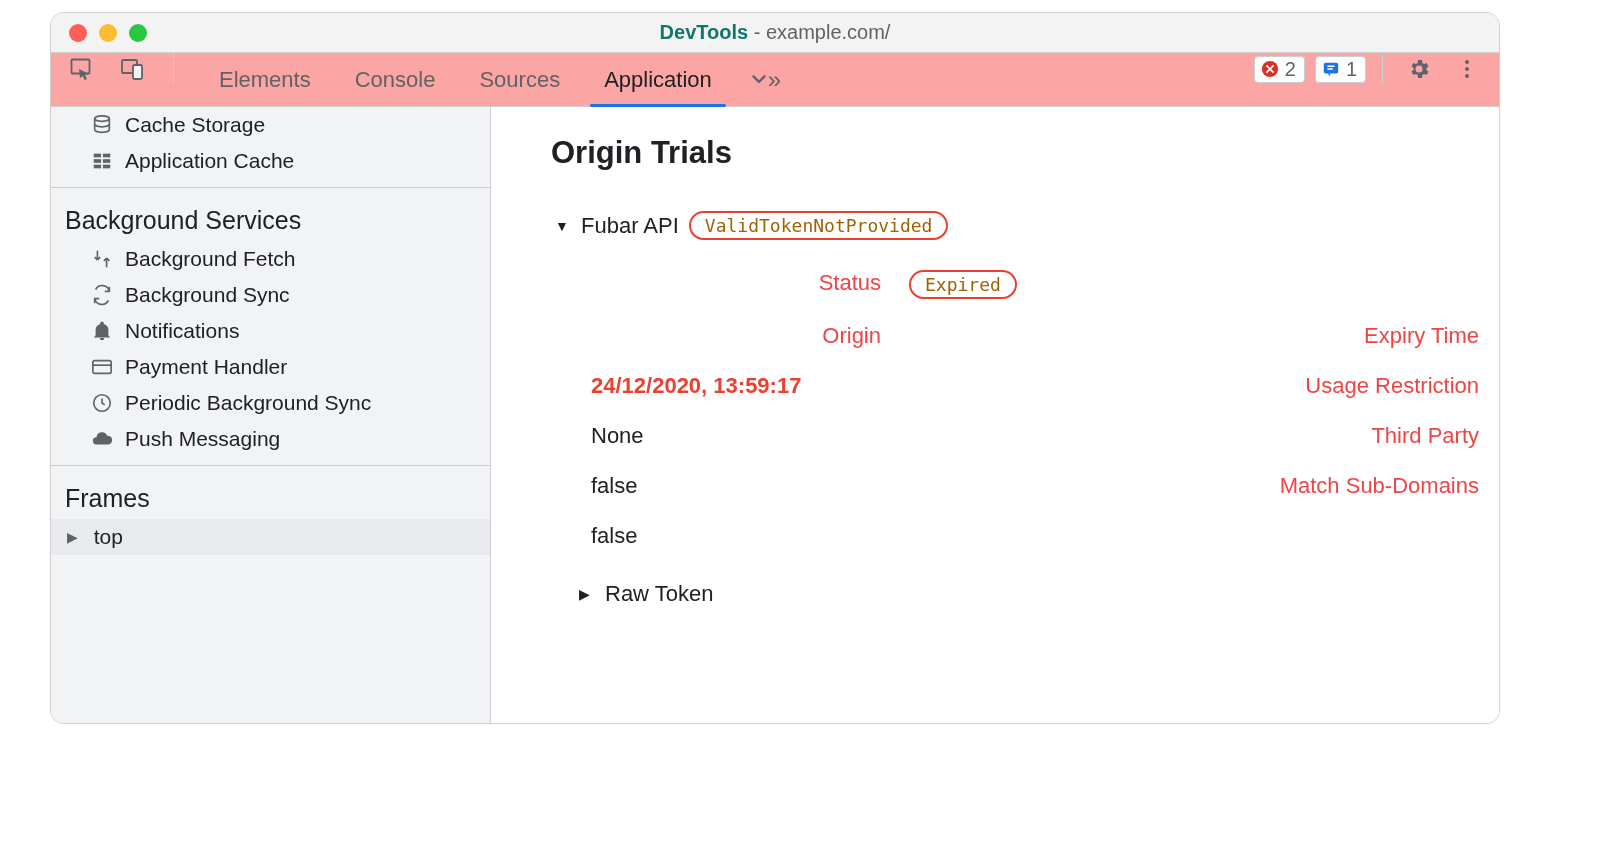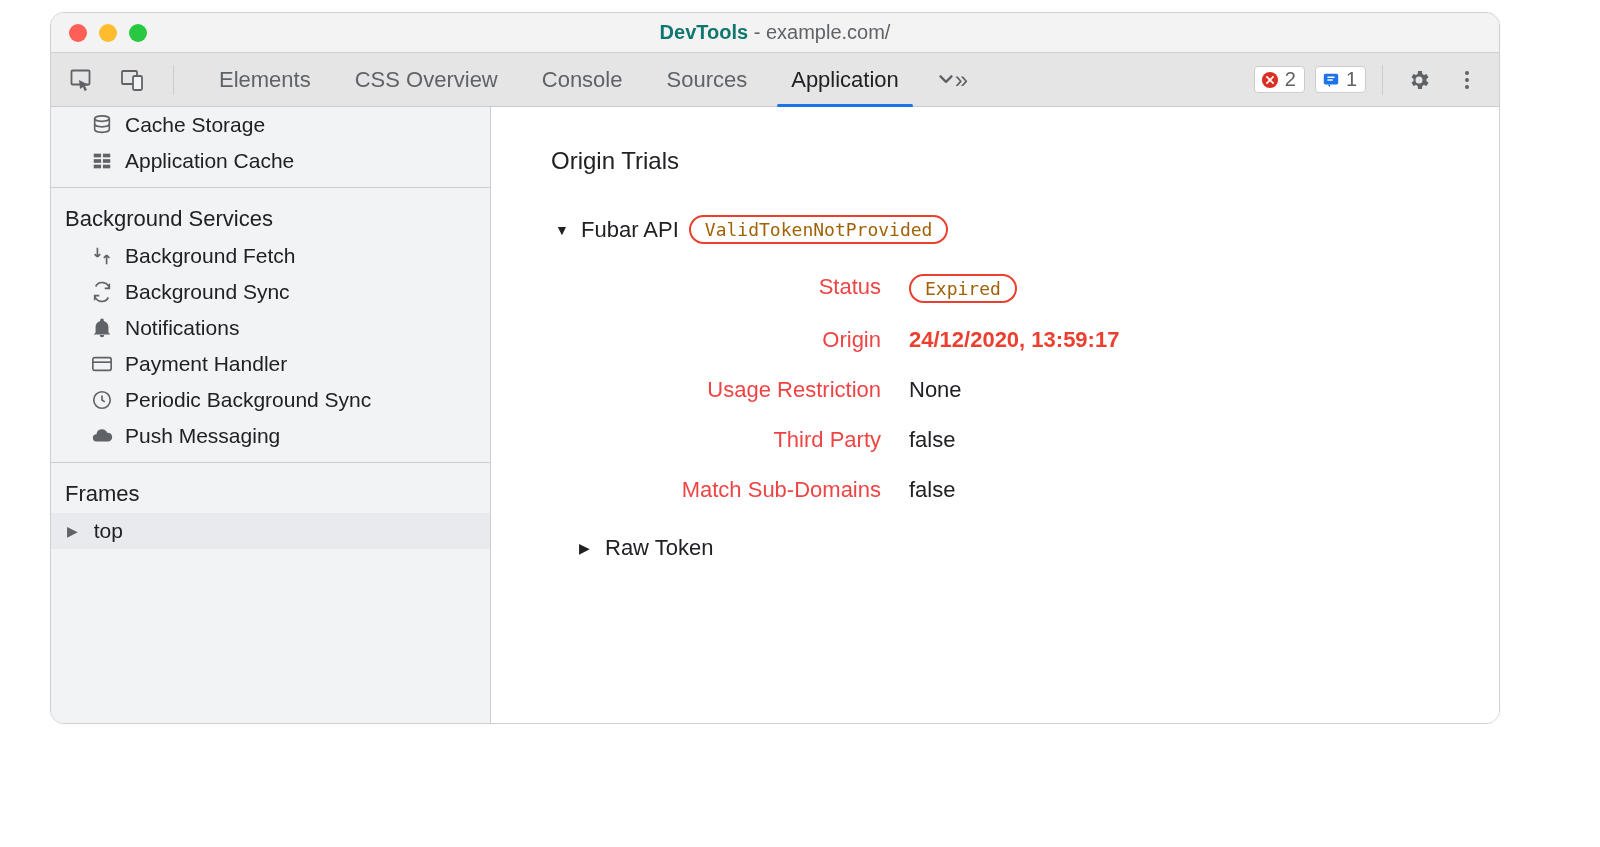--- a/index.html
+++ b/index.html
@@ -48,24 +48,24 @@
     left: 0; right: 0;
     text-align: center;
     pointer-events: none;
     font-size: 20px;
     color: #5f6368;
   }
   .titlebar-title b { color: #0f766e; font-weight: 600; }
   
   .toolbar {
     height: 54px;
-    background: #e5e5e5;
+    background: #fca5a5;
     border-bottom: 1px solid #cacdd1;
     display: flex;
-    align-items: center;
+    align-items: flex-start;
     padding: 0 10px 0 14px;
     gap: 13px;
   }
   .tool-icon {
     width: 32px; height: 32px;
     display: flex; align-items: center; justify-content: center;
     color: #5f6368;
     margin-right: 6px;
   }
   .tool-icon svg { width: 24px; height: 24px; }
@@ -131,42 +131,42 @@
     gap: 12px;
     padding: 6px 29px 6px 40px;
     color: #202124;
     height: 36px;
   }
   .side-item svg, .side-item .ic { width: 22px; height: 22px; color: #5f6368; flex-shrink: 0; }
   .section-sep { height: 1px; background: #cacdd1; margin: 8px 0; }
   .section-title {
     padding: 10px 12px 6px 14px;
     color: #202124;
-    font-size: 22px;
+    font-size: 25px;
   }
   .frames-row {
     display: flex; align-items: center;
     gap: 8px;
     padding: 6px 12px 6px 16px;
     background: #e8eaed;
     color: #202124;
     height: 36px;
   }
   .caret { font-size: 14px; color: #5f6368; }
   
   .content {
     flex: 1;
     overflow: auto;
     padding: 28px 20px 20px 60px;
     background: #fff;
   }
   .content h2 {
-    margin: 12px 0 40px 0;
-    font-size: 24px;
-    font-weight: 400;
+    margin: 0 0 40px 0;
+    font-size: 31px;
+    font-weight: 700;
   }
   .node-header {
     display: flex; align-items: center;
     gap: 10px;
     margin-bottom: 30px;
     padding-left: 4px;
     font-size: 22px;
   }
   .disclosure-down, .disclosure-right {
     display: inline-block;
@@ -227,23 +227,20 @@
     <div class="tool-icon">
       <svg viewBox="0 0 24 24" fill="none" stroke="currentColor" stroke-width="1.8">
         <rect x="2" y="3" width="15" height="13" rx="1"></rect>
         <rect x="13" y="8" width="9" height="14" rx="1.5" fill="#f1f3f4"></rect>
       </svg>
     </div>
     <div class="vsep"></div>
     <div class="tabs">
       <div class="tab">
           <span>Elements</span>
-        </div>
-      <div class="tab">
-          <span>CSS Overview</span>
         </div>
       <div class="tab">
           <span>Console</span>
         </div>
       <div class="tab">
           <span>Sources</span>
         </div>
       <div class="tab active">
           <span>Application</span>
         </div>
@@ -398,20 +395,21 @@
             <span>ValidTokenNotProvided</span>
           </span>
       </div>
 
       <div class="kv">
         <div class="k">Status</div>
         <div class="v"><span class="pill">Expired</span></div>
 
         <div class="k">Origin</div>
 
+        <div class="k">Expiry Time</div>
         <div class="v red">24/12/2020, 13:59:17</div>
 
         <div class="k">Usage Restriction</div>
         <div class="v">None</div>
 
         <div class="k">Third Party</div>
         <div class="v">false</div>
 
         <div class="k">Match Sub-Domains</div>
         <div class="v">false</div>

